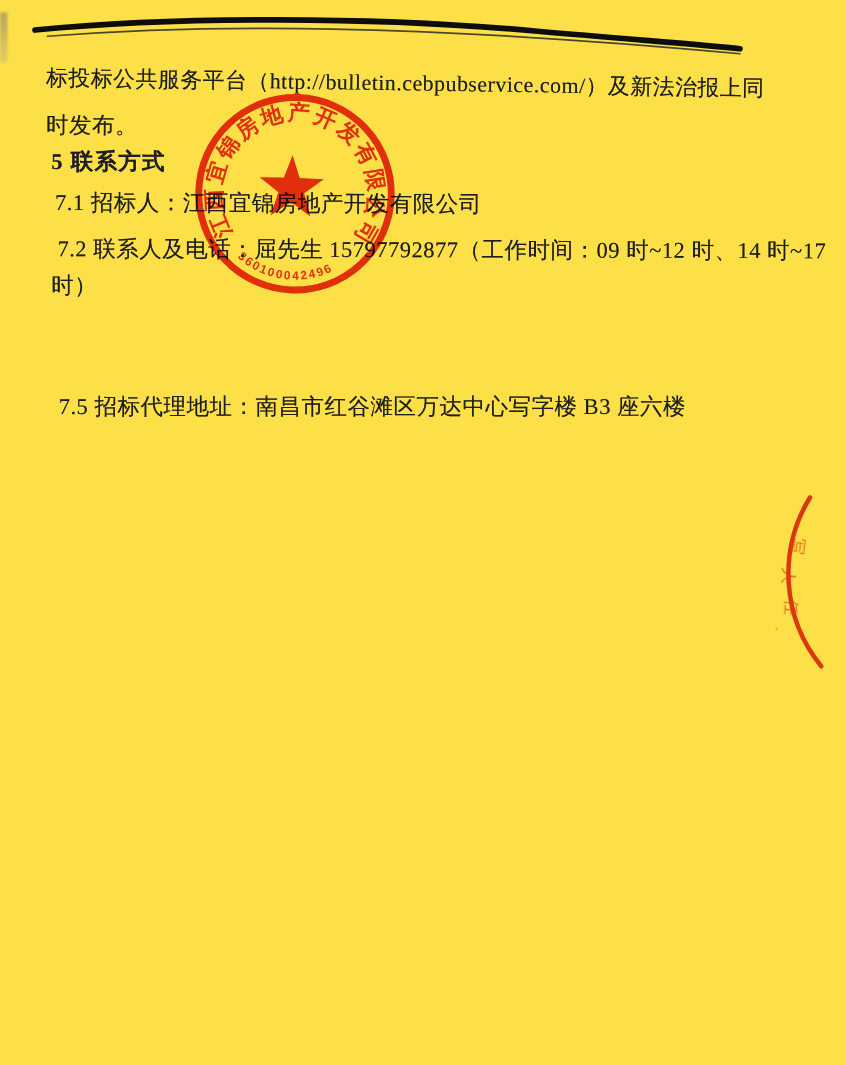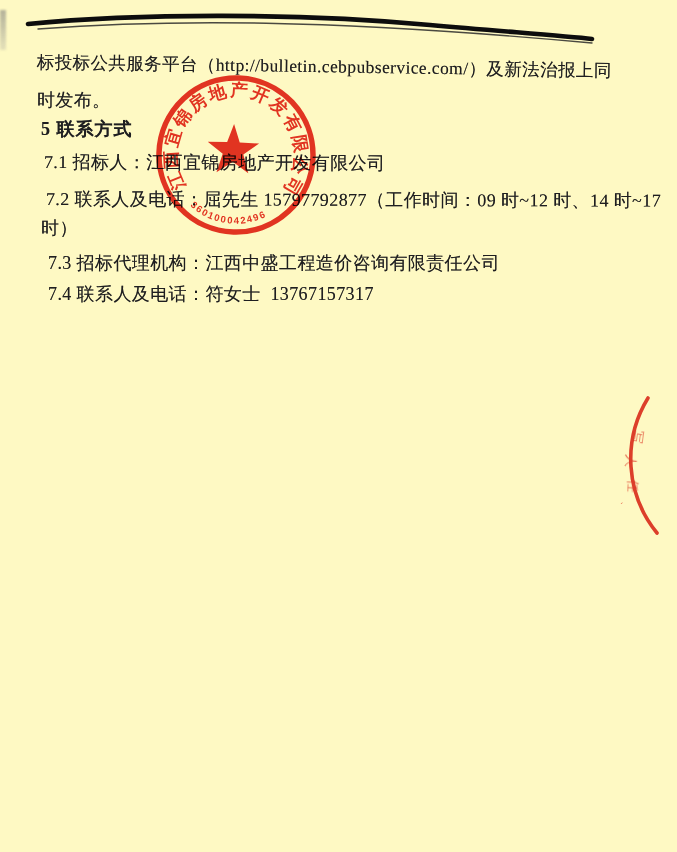--- a/index.html
+++ b/index.html
@@ -8,21 +8,21 @@
   }
   html,body{margin:0;padding:0;}
   body{
     width:677px;height:852px;
     background:#fefefe;
     overflow:hidden;
     font-family:"Liberation Serif","DejaVu Serif",serif;
     color:var(--ink);
     position:relative;
   }
-  .page{position:absolute;inset:0;background:#fef9c3;}
+  .page{position:absolute;inset:0;background:#fde047;}
 
   
   .top-curve{position:absolute;left:0;top:0;width:677px;height:60px;}
   .smudge{
     position:absolute;left:0;top:10px;width:6px;height:40px;
     background:linear-gradient(180deg,rgba(120,120,120,.55),rgba(160,160,160,.25));
     filter:blur(1px);
   }
 
   
@@ -88,22 +88,21 @@
   </svg>
 
   <div class="smudge"></div>
 
   <div class="doc-line l1">标投标公共服务平台（http://bulletin.cebpubservice.com/）及新法治报上同</div>
   <div class="doc-line l2">时发布。</div>
   <div class="doc-line l3">5 联系方式</div>
   <div class="doc-line l4">7.1 招标人：江西宜锦房地产开发有限公司</div>
   <div class="doc-line l5">7.2 联系人及电话：屈先生 15797792877（工作时间：09 时~12 时、14 时~17</div>
   <div class="doc-line l6">时）</div>
-  <div class="doc-line l7">7.3 招标代理机构：江西中盛工程造价咨询有限责任公司</div>
-  <div class="doc-line l8">7.4 联系人及电话：符女士  13767157317</div>
+  <div class="doc-line l9">7.5 招标代理地址：南昌市红谷滩区万达中心写字楼 B3 座六楼</div>
 
   <svg class="seal" viewBox="0 0 170 170" aria-hidden="true">
     <defs>
       <path id="ringTextPath" d="M36.7,118.9 A59,59 0 1 1 133.3,118.9" fill="none"></path>
       <path id="codeTextPath" d="M39.3,136.1 A68,68 0 0 0 130.7,136.1" fill="none"></path>
     </defs>
     <g transform="rotate(2 85 85)">
       <circle cx="85" cy="85" r="77" fill="none" stroke="currentColor" stroke-width="5.5"></circle>
       <text font-size="17.5" letter-spacing="2.4" font-weight="600" font-family="'Liberation Serif','DejaVu Serif',serif">
         <textPath href="#ringTextPath" startOffset="1">江西宜锦房地产开发有限公司</textPath>

